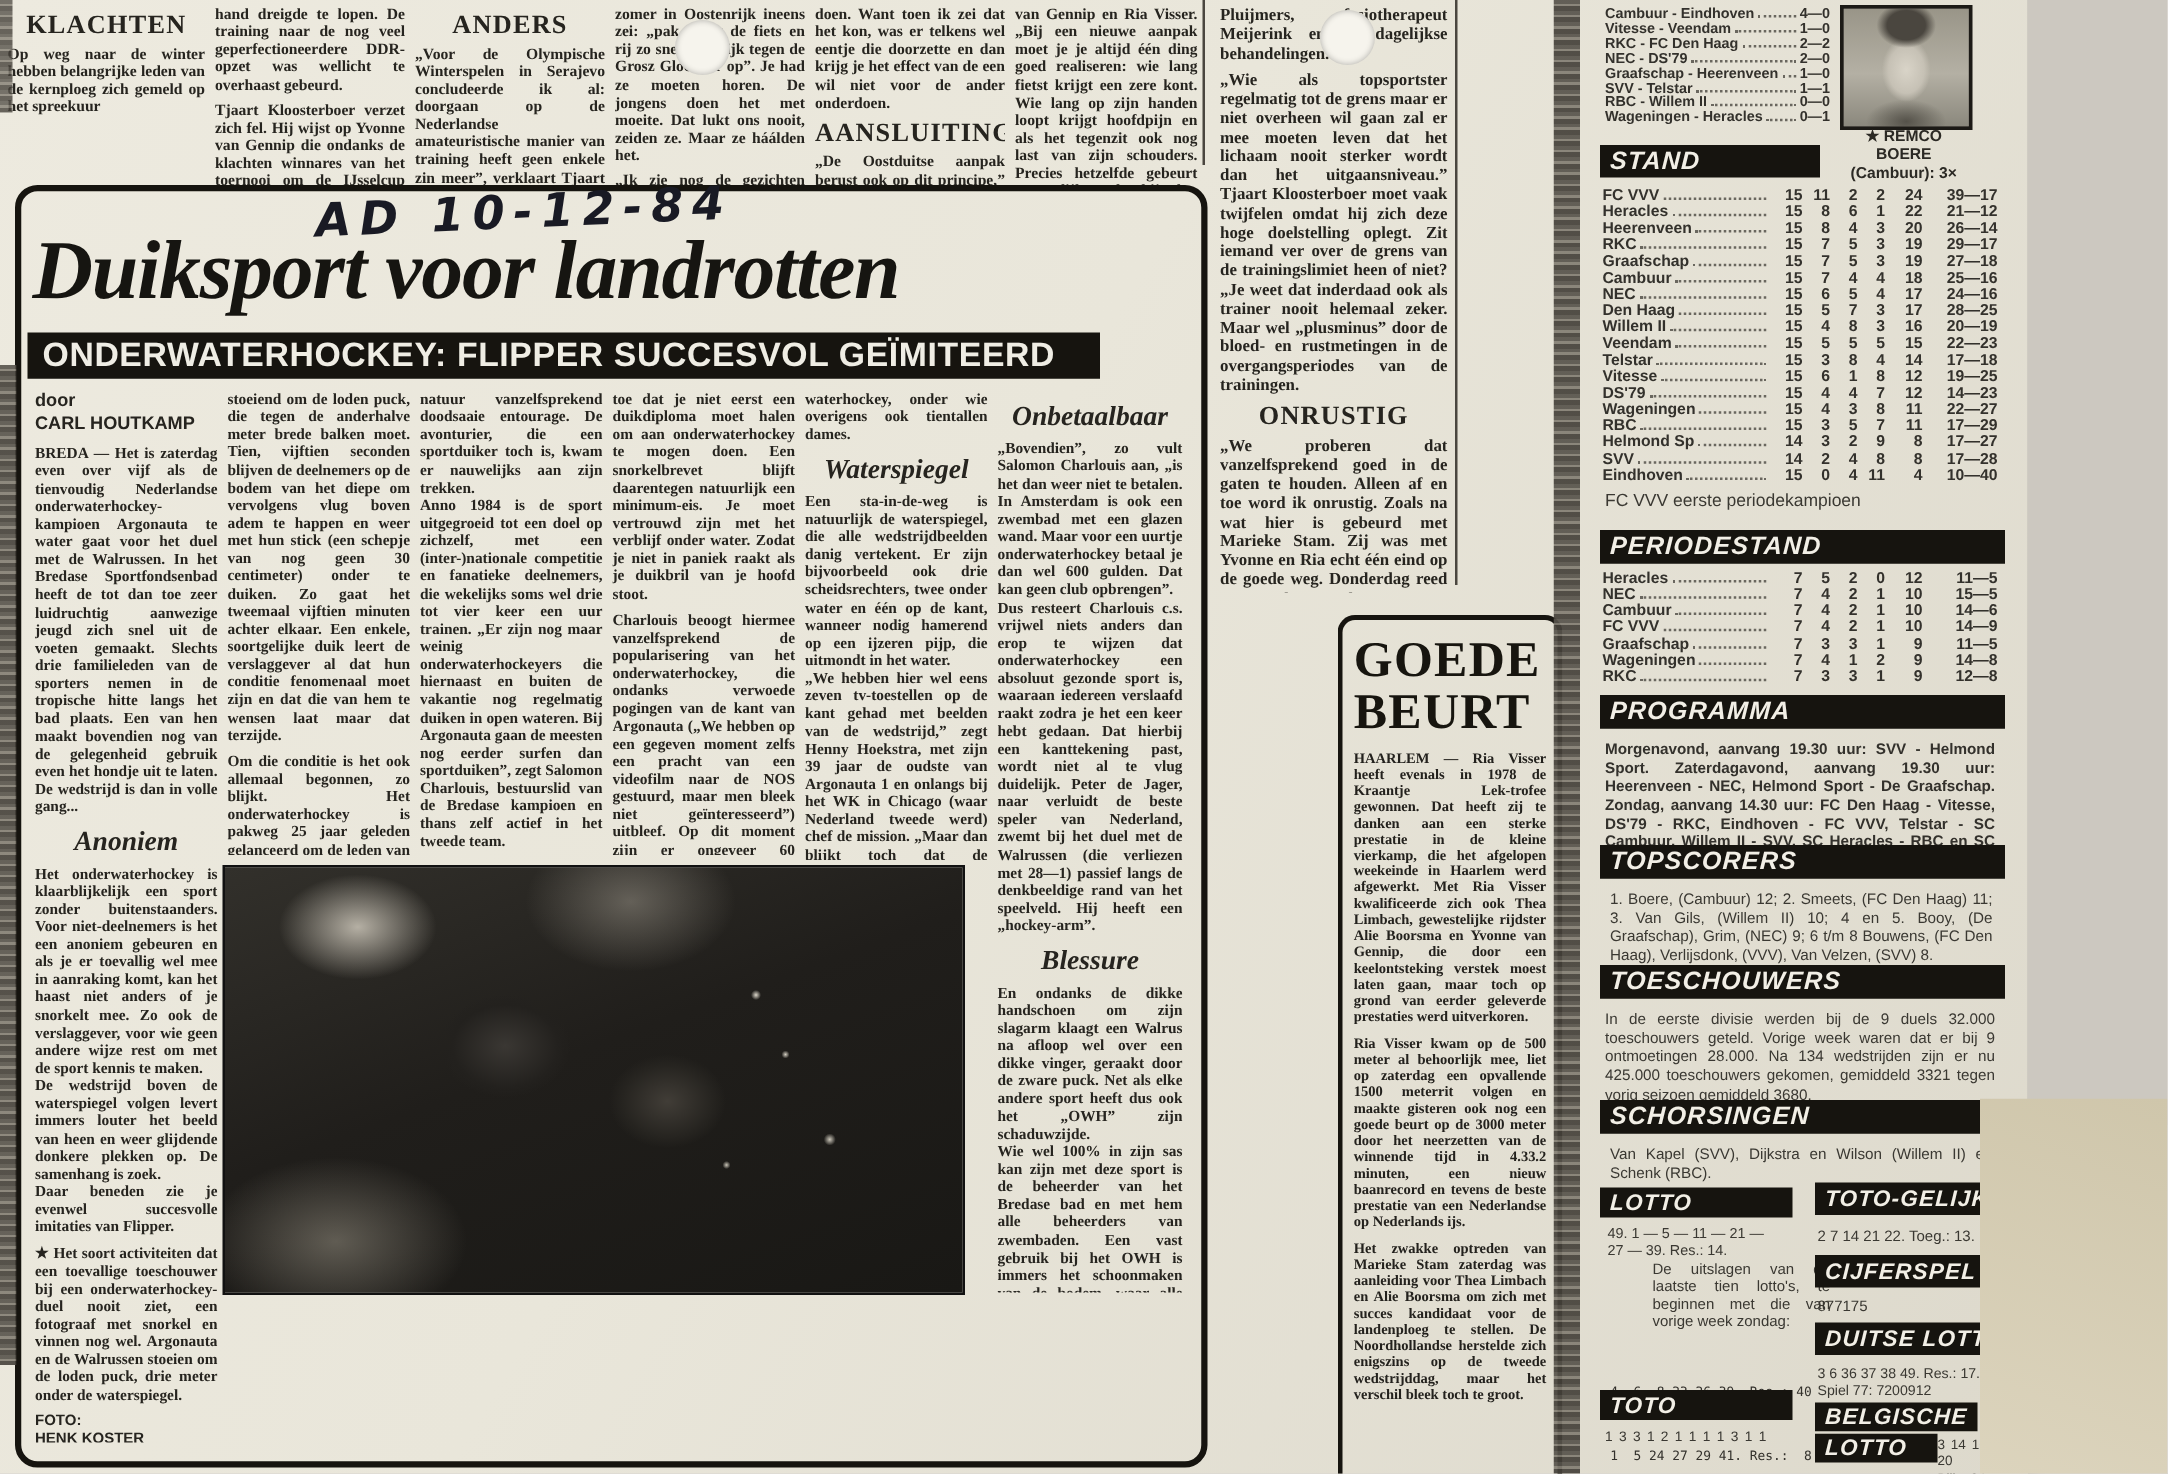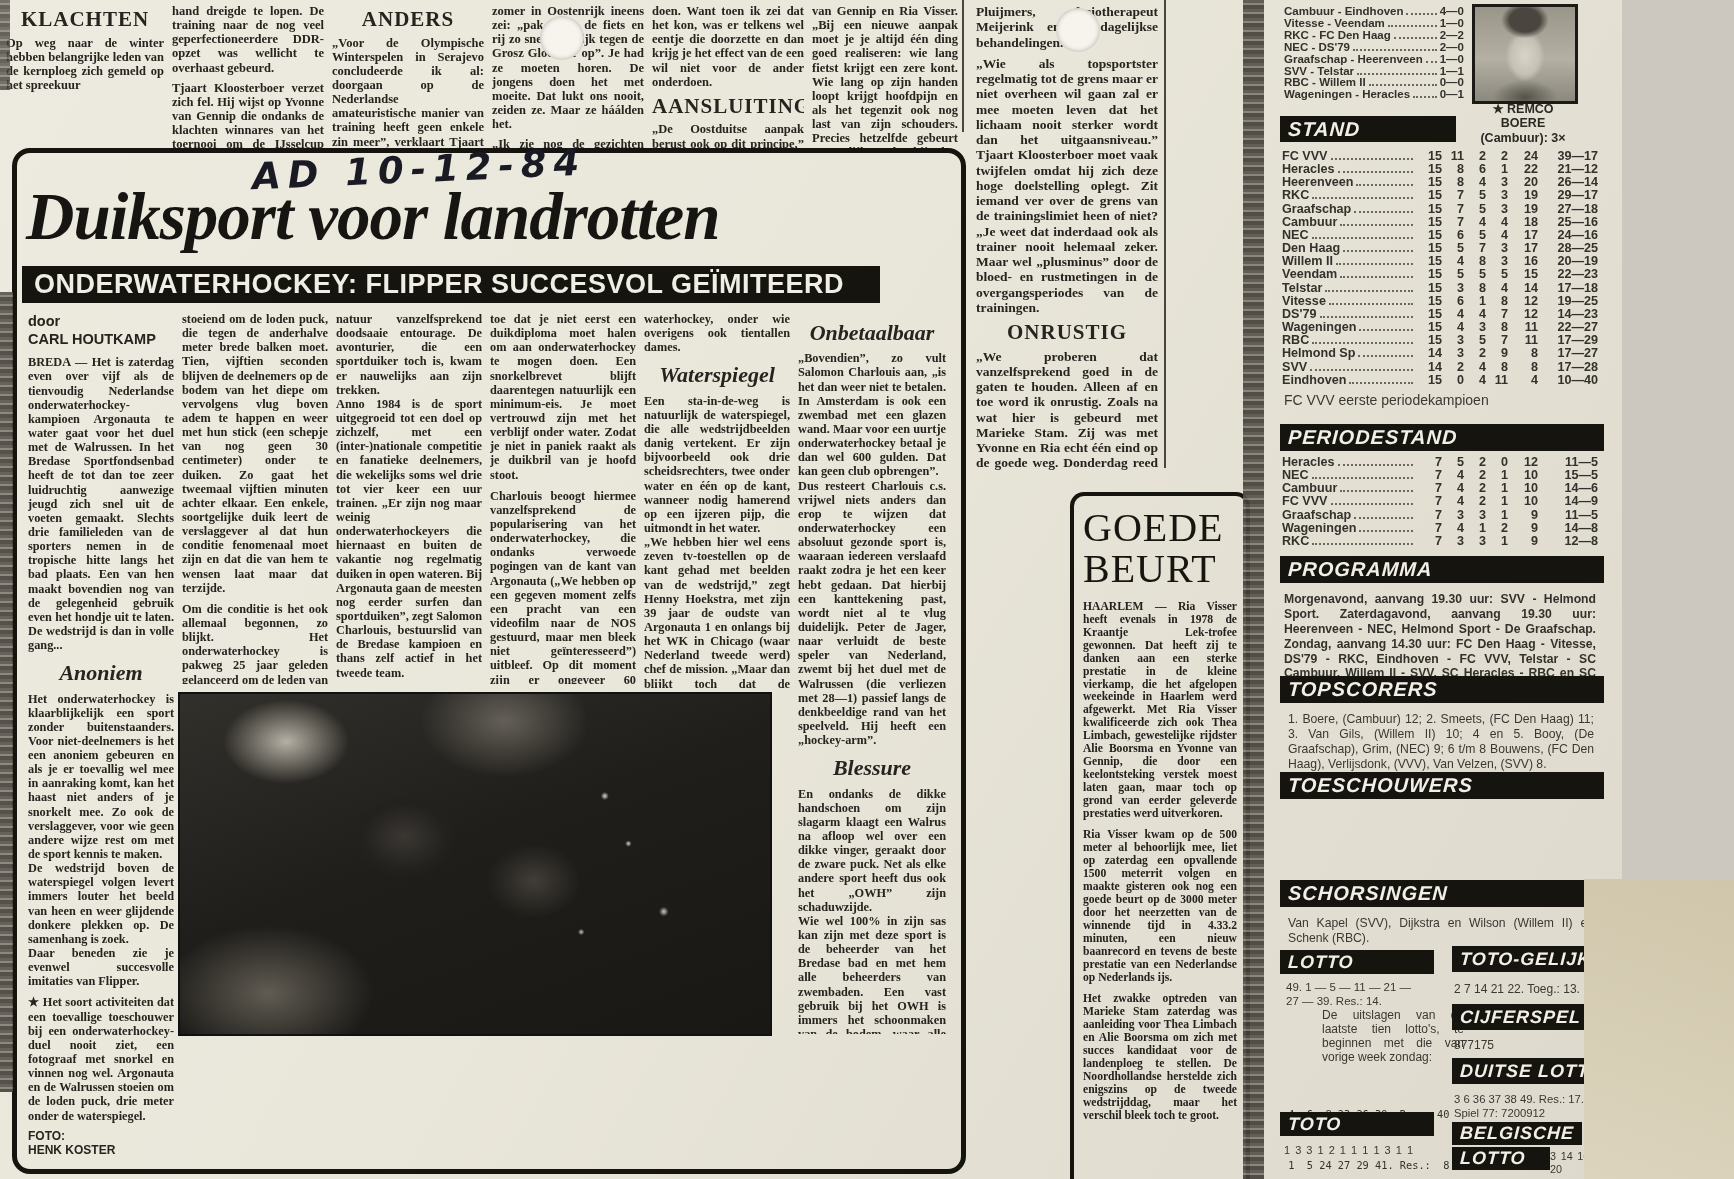--- a/index.html
+++ b/index.html
@@ -60,21 +60,21 @@
        radial-gradient(140px 90px at 15% 88%,rgba(150,144,130,.55),rgba(0,0,0,0) 75%),
        radial-gradient(5px 5px at 72% 30%,#ddd8cb 0%,rgba(0,0,0,0) 80%),
        radial-gradient(4px 4px at 76% 44%,#d4cfc2 0%,rgba(0,0,0,0) 80%),
        radial-gradient(6px 6px at 82% 64%,#cdc8bb 0%,rgba(0,0,0,0) 80%),
        radial-gradient(4px 4px at 68% 70%,#c9c4b7 0%,rgba(0,0,0,0) 80%),
        linear-gradient(160deg,#32302b 0%,#201e1b 45%,#191815 100%);}
 
   
   .gb{position:absolute;left:1070px;top:492px;width:154px;height:687px;border:4px solid #16140f;
       border-bottom:none;border-radius:14px 14px 0 0;padding:10px 9px 0;overflow:hidden;}
-  .gb-title{font-size:40px;font-weight:normal;line-height:1.02;letter-spacing:1px;margin:2px 0 10px;
+  .gb-title{font-size:40px;font-weight:bold;line-height:1.02;letter-spacing:1px;margin:2px 0 10px;
             text-align:left;white-space:pre-line;color:#17150f;}
   .gb p{margin:0 0 8px;font-size:11.6px;line-height:1.12;font-weight:bold;text-align:justify;white-space:pre-line;}
 
   
   .sports{position:absolute;left:1276px;top:0;width:330px;height:1068px;
           font-family:"Liberation Sans",sans-serif;color:#33312c;}
   .results{position:absolute;left:8px;top:6px;width:180px;font-size:11.5px;font-weight:bold;}
   .rrow{display:flex;align-items:baseline;line-height:11.9px;}
   .rrow .ldr{flex:1;border-bottom:2px dotted #6a675f;margin:0 3px 2px;}
   .remco{position:absolute;left:196px;top:4px;width:100px;height:94px;border:3px solid #1c1a16;
@@ -552,20 +552,21 @@
       <div class="ptext" style="left:8px;top:592px;width:312px;">Morgenavond, aanvang 19.30 uur: SVV - Helmond Sport. Zaterdagavond, aanvang 19.30 uur: Heerenveen - NEC, Helmond Sport - De Graafschap. Zondag, aanvang 14.30 uur: FC Den Haag - Vitesse, DS'79 - RKC, Eindhoven - FC VVV, Telstar - SC Cambuur, Willem II - SVV, SC Heracles - RBC en SC Veendam - Wageningen.</div>
 
       <div class="bar" style="left:4px;top:676px;width:316px;height:27px;font-size:20px;">
         <span>TOPSCORERS</span>
       </div>
       <div class="ntext" style="left:12px;top:712px;width:306px;">1. Boere, (Cambuur) 12; 2. Smeets, (FC Den Haag) 11; 3. Van Gils, (Willem II) 10; 4 en 5. Booy, (De Graafschap), Grim, (NEC) 9; 6 t/m 8 Bouwens, (FC Den Haag), Verlijsdonk, (VVV), Van Velzen, (SVV) 8.</div>
 
       <div class="bar" style="left:4px;top:772px;width:316px;height:27px;font-size:20px;">
         <span>TOESCHOUWERS</span>
       </div>
+      <div class="ntext" style="left:8px;top:808px;width:312px;">In de eerste divisie werden bij de 9 duels 32.000 toeschouwers geteld. Vorige week waren dat er bij 9 ontmoetingen 28.000. Na 134 wedstrijden zijn er nu 425.000 toeschouwers gekomen, gemiddeld 3321 tegen vorig seizoen gemiddeld 3680.</div>
 
       <div class="bar" style="left:4px;top:880px;width:316px;height:27px;font-size:20px;">
         <span>SCHORSINGEN</span>
       </div>
       <div class="ntext" style="left:12px;top:916px;width:306px;">Van Kapel (SVV), Dijkstra en Wilson (Willem II) en Schenk (RBC).</div>
 
       <div class="bar" style="left:4px;top:950px;width:146px;height:24px;font-size:18px;">
         <span>LOTTO</span>
       </div>
       <div class="ntext" style="left:10px;top:980px;width:142px;font-size:11.5px;">49. 1 — 5 — 11 — 21 —

